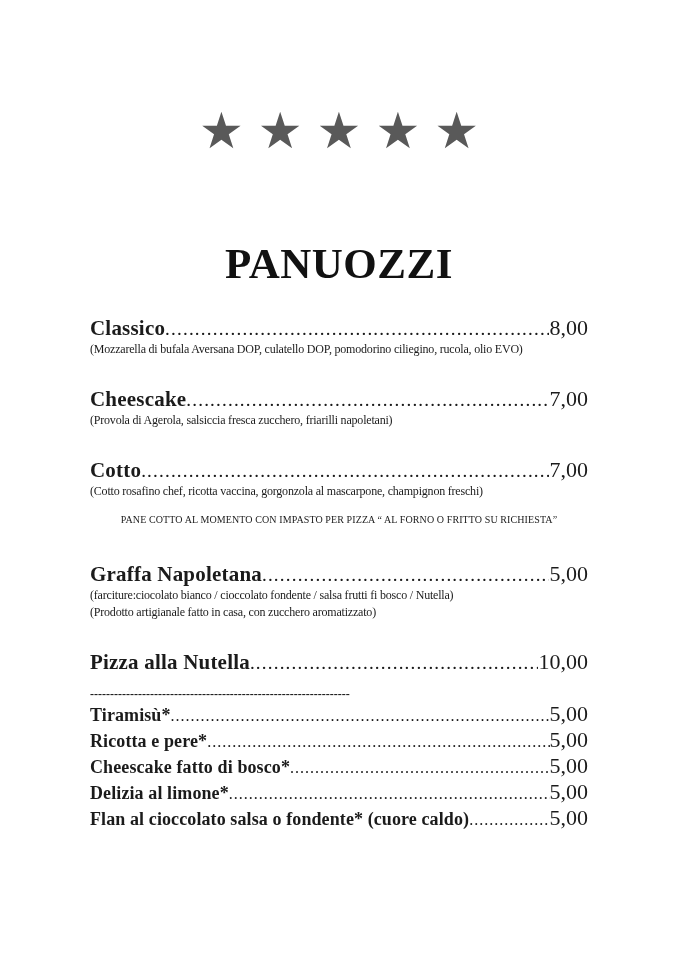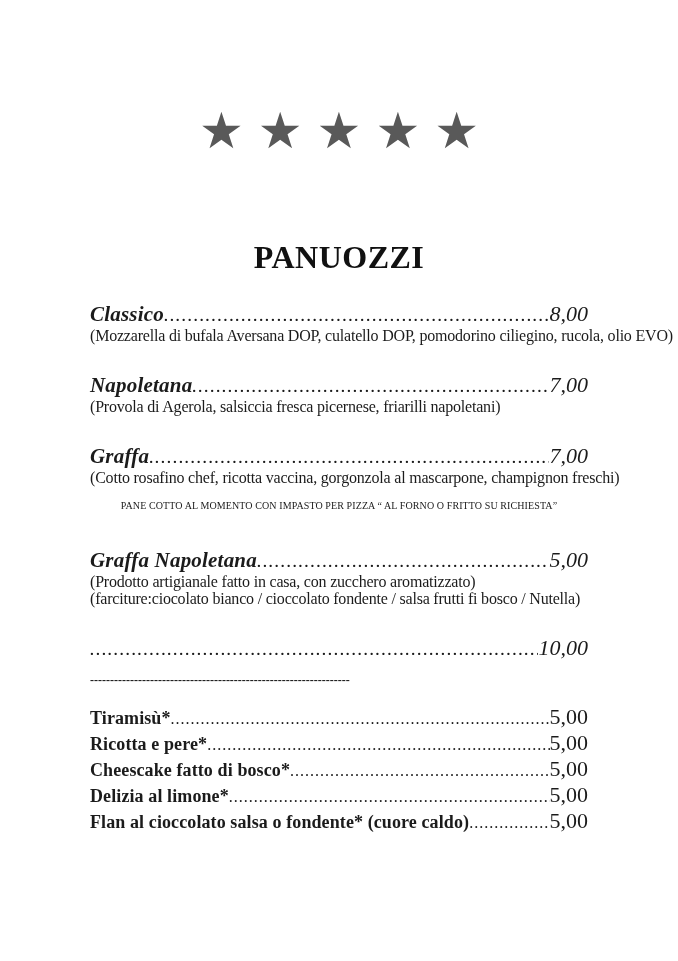--- a/index.html
+++ b/index.html
@@ -23,37 +23,36 @@
     text-align: center;
     font-family: "DejaVu Sans", sans-serif;
     font-size: 50px;
     line-height: 1.1;
     color: #595959;
     letter-spacing: 0;
   }
   .star { display: inline-block; margin: 0 7px; }
   
   .section-title {
-    font-size: 32px;
+    font-size: 43px;
     font-weight: bold;
     text-align: center;
     line-height: 1.25;
     letter-spacing: 0.5px;
     color: #111111;
   }
   .title-panuozzi { margin-top: 78px; }
   .title-dolci { margin-top: 16px; }
   
   .menu-item { margin-top: 24px; }
   .menu-item + .menu-item { margin-top: 28px; }
   .menu-line {
     display: flex;
     align-items: baseline;
     width: 100%;
-    font-style: italic;
   }
   .item-name {
     font-size: 21px;
     font-weight: bold;
     white-space: nowrap;
     letter-spacing: 0.2px;
   }
   .dots {
     flex: 1;
     overflow: hidden;
@@ -65,21 +64,21 @@
   .dots::after {
     content: "...................................................................................................................................................";
   }
   .item-price {
     font-size: 22px;
     font-weight: normal;
     white-space: nowrap;
     padding-left: 1px;
   }
   .item-desc {
-    font-size: 16px;
+    font-size: 12px;
     line-height: 17px;
     white-space: nowrap;
     letter-spacing: -0.2px;
   }
   
   .section-note {
     margin-top: 11px;
     font-size: 10px;
     line-height: 17px;
     text-align: center;
@@ -97,21 +96,21 @@
     font-size: 12px;
     font-weight: bold;
     line-height: 15px;
     white-space: nowrap;
     overflow: hidden;
     color: #141414;
   }
   .divider-label { letter-spacing: 0.3px; padding: 0; }
   .dash-fill { overflow: hidden; }
   
-  .pastry-list { margin-top: 17px; }
+  .pastry-list { }
   .pastry-row {
     display: flex;
     align-items: baseline;
     margin-bottom: 1px;
   }
   .pastry-name {
     font-size: 18px;
     font-weight: bold;
     line-height: 24px;
     white-space: nowrap;
@@ -140,51 +139,52 @@
     <div class="menu-line">
       <span class="item-name">Classico</span>
       <span class="dots"></span>
       <span class="item-price">8,00</span>
     </div>
     <div class="item-desc">(Mozzarella di bufala Aversana DOP, culatello DOP, pomodorino ciliegino, rucola, olio EVO)</div>
   </div>
 
   <div class="menu-item">
     <div class="menu-line">
-      <span class="item-name">Napoletana</span>
+      <span class="item-name">Cheescake</span>
       <span class="dots"></span>
       <span class="item-price">7,00</span>
     </div>
-    <div class="item-desc">(Provola di Agerola, salsiccia fresca picernese, friarilli napoletani)</div>
+    <div class="item-desc">(Provola di Agerola, salsiccia fresca zucchero, friarilli napoletani)</div>
   </div>
 
   <div class="menu-item">
     <div class="menu-line">
-      <span class="item-name">Graffa</span>
+      <span class="item-name">Cotto</span>
       <span class="dots"></span>
       <span class="item-price">7,00</span>
     </div>
     <div class="item-desc">(Cotto rosafino chef, ricotta vaccina, gorgonzola al mascarpone, champignon freschi)</div>
   </div>
 
   <div class="section-note">PANE COTTO AL MOMENTO CON IMPASTO PER PIZZA “ AL FORNO O FRITTO SU RICHIESTA”</div>
 
 
   <div class="menu-item menu-item-graffa">
     <div class="menu-line">
       <span class="item-name">Graffa Napoletana</span>
       <span class="dots"></span>
       <span class="item-price">5,00</span>
     </div>
+    <div class="item-desc">(farciture:ciocolato bianco / cioccolato fondente / salsa frutti fi bosco / Nutella)</div>
     <div class="item-desc">(Prodotto artigianale fatto in casa, con zucchero aromatizzato)</div>
-    <div class="item-desc">(farciture:ciocolato bianco / cioccolato fondente / salsa frutti fi bosco / Nutella)</div>
   </div>
 
   <div class="menu-item menu-item-pizza-nutella">
     <div class="menu-line">
+      <span class="item-name">Pizza alla Nutella</span>
       <span class="dots"></span>
       <span class="item-price">10,00</span>
     </div>
   </div>
 
   <div class="divider">
     <span class="dash-fill">--------------------------</span>
     <span class="dash-fill">---------------------------------------</span>
   </div>
 

